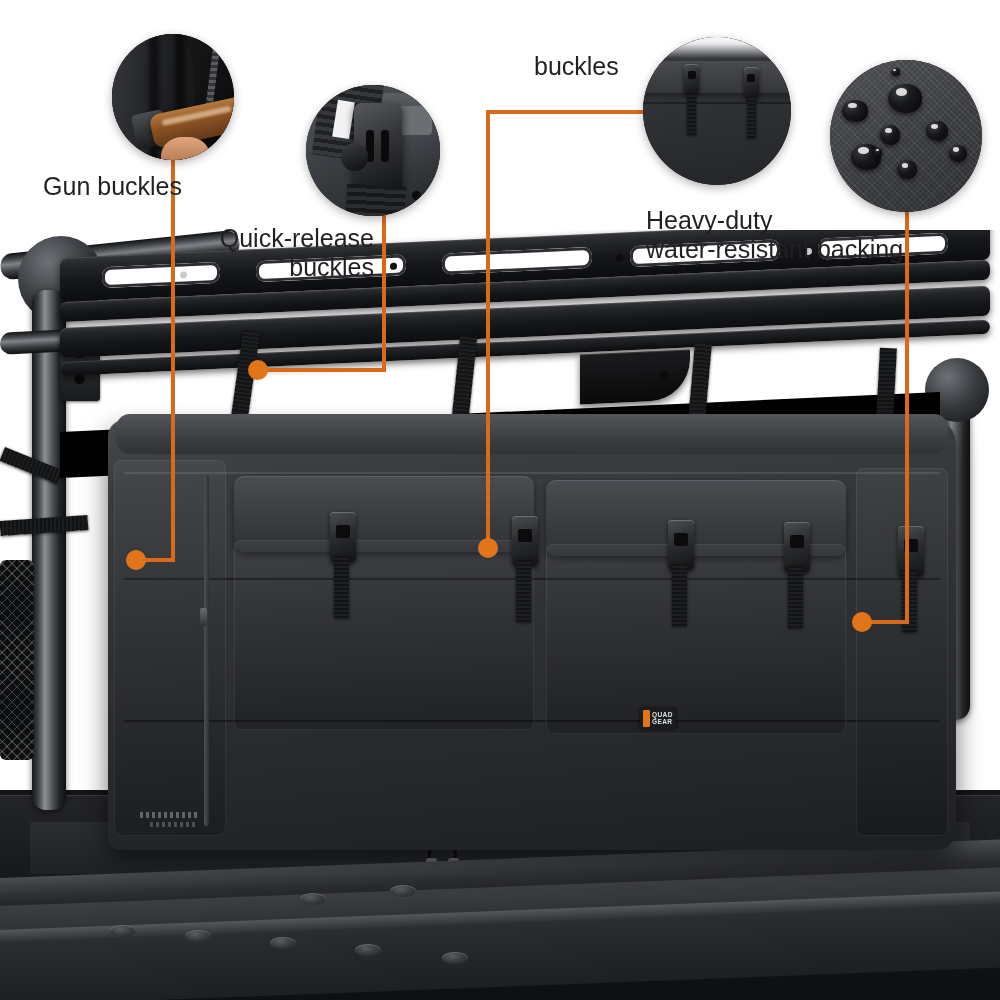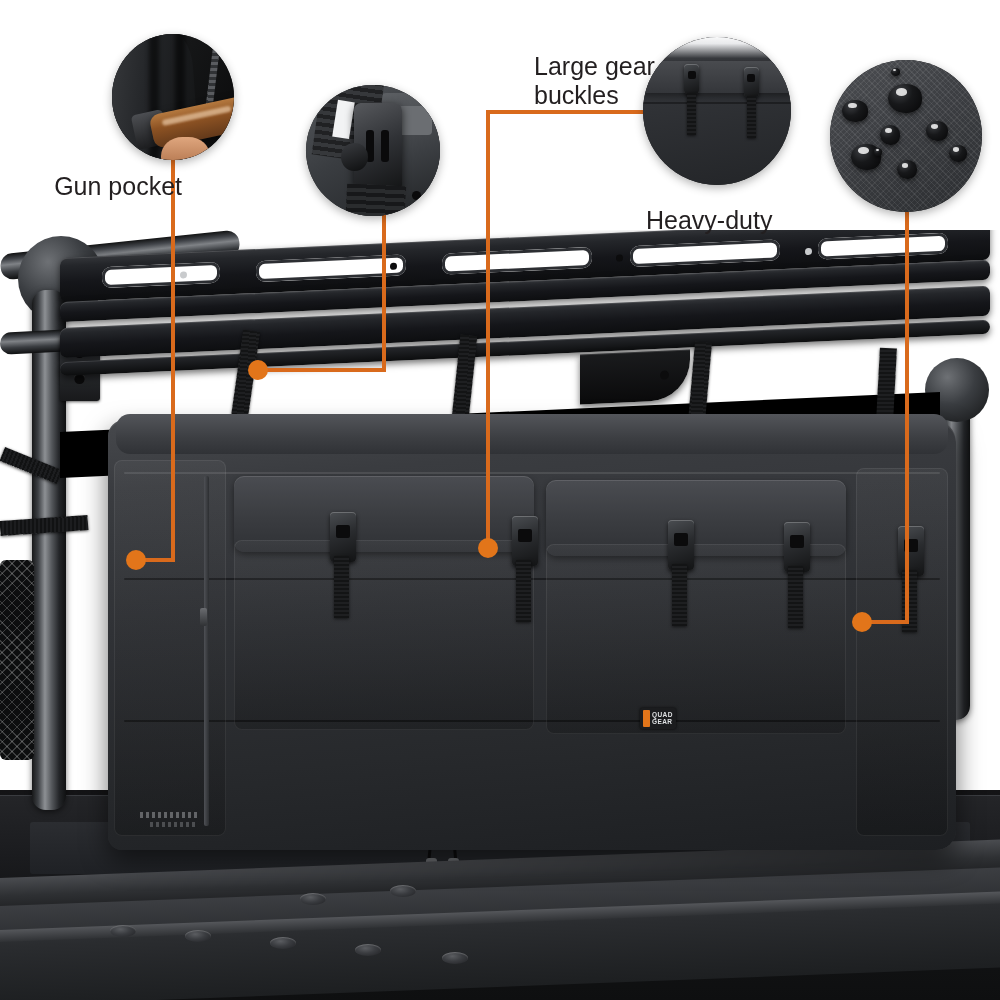--- a/index.html
+++ b/index.html
@@ -381,26 +381,30 @@
       <div class="bead" style="left:63%;top:40%;width:22px;height:20px;"></div>
       <div class="bead" style="left:14%;top:55%;width:30px;height:26px;"></div>
       <div class="bead" style="left:44%;top:66%;width:20px;height:19px;"></div>
       <div class="bead" style="left:78%;top:56%;width:18px;height:17px;"></div>
       <div class="bead" style="left:40%;top:5%;width:9px;height:8px;"></div>
       <div class="bead" style="left:29%;top:58%;width:8px;height:8px;"></div>
     </div>
   </div>
 
   <div class="label r" style="left:0;top:172px;width:182px;">
-    <div>Gun pocket</div>
-  </div>
-
+    <div>Gun buckles</div>
+  </div>
+
+  <div class="label r" style="left:172px;top:224px;width:202px;">
+    <div>Quick-release</div>
+    <div>buckles</div>
+  </div>
 
   <div class="label l" style="left:534px;top:52px;width:200px;">
-    <div>Large gear</div>
     <div>buckles</div>
   </div>
 
   <div class="label c" style="left:646px;top:206px;width:256px;">
     <div>Heavy-duty</div>
+    <div>water-resistant backing</div>
   </div>
 
 </div>
 
 </body></html>

